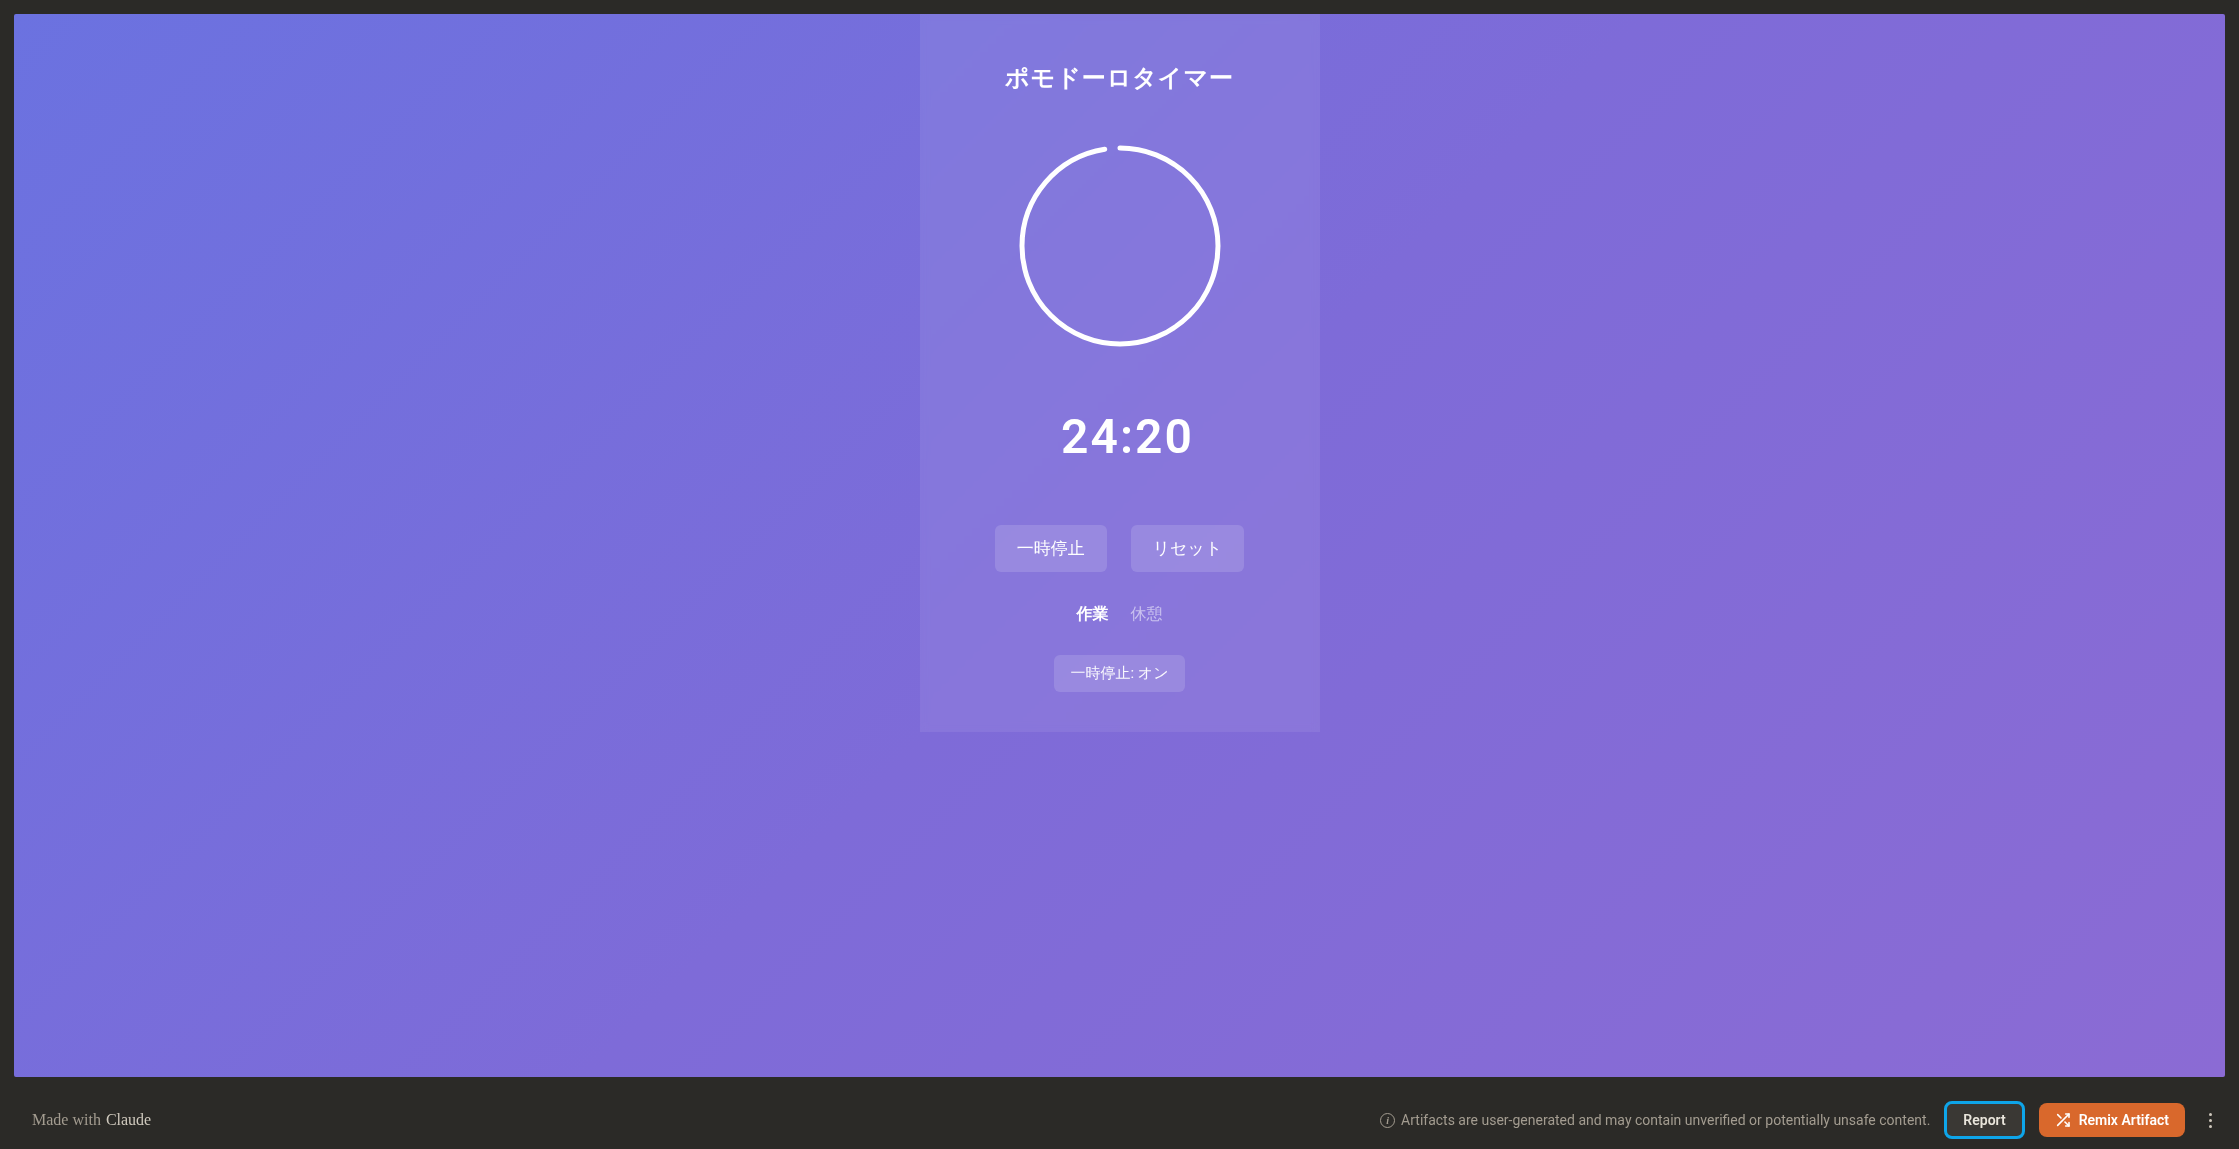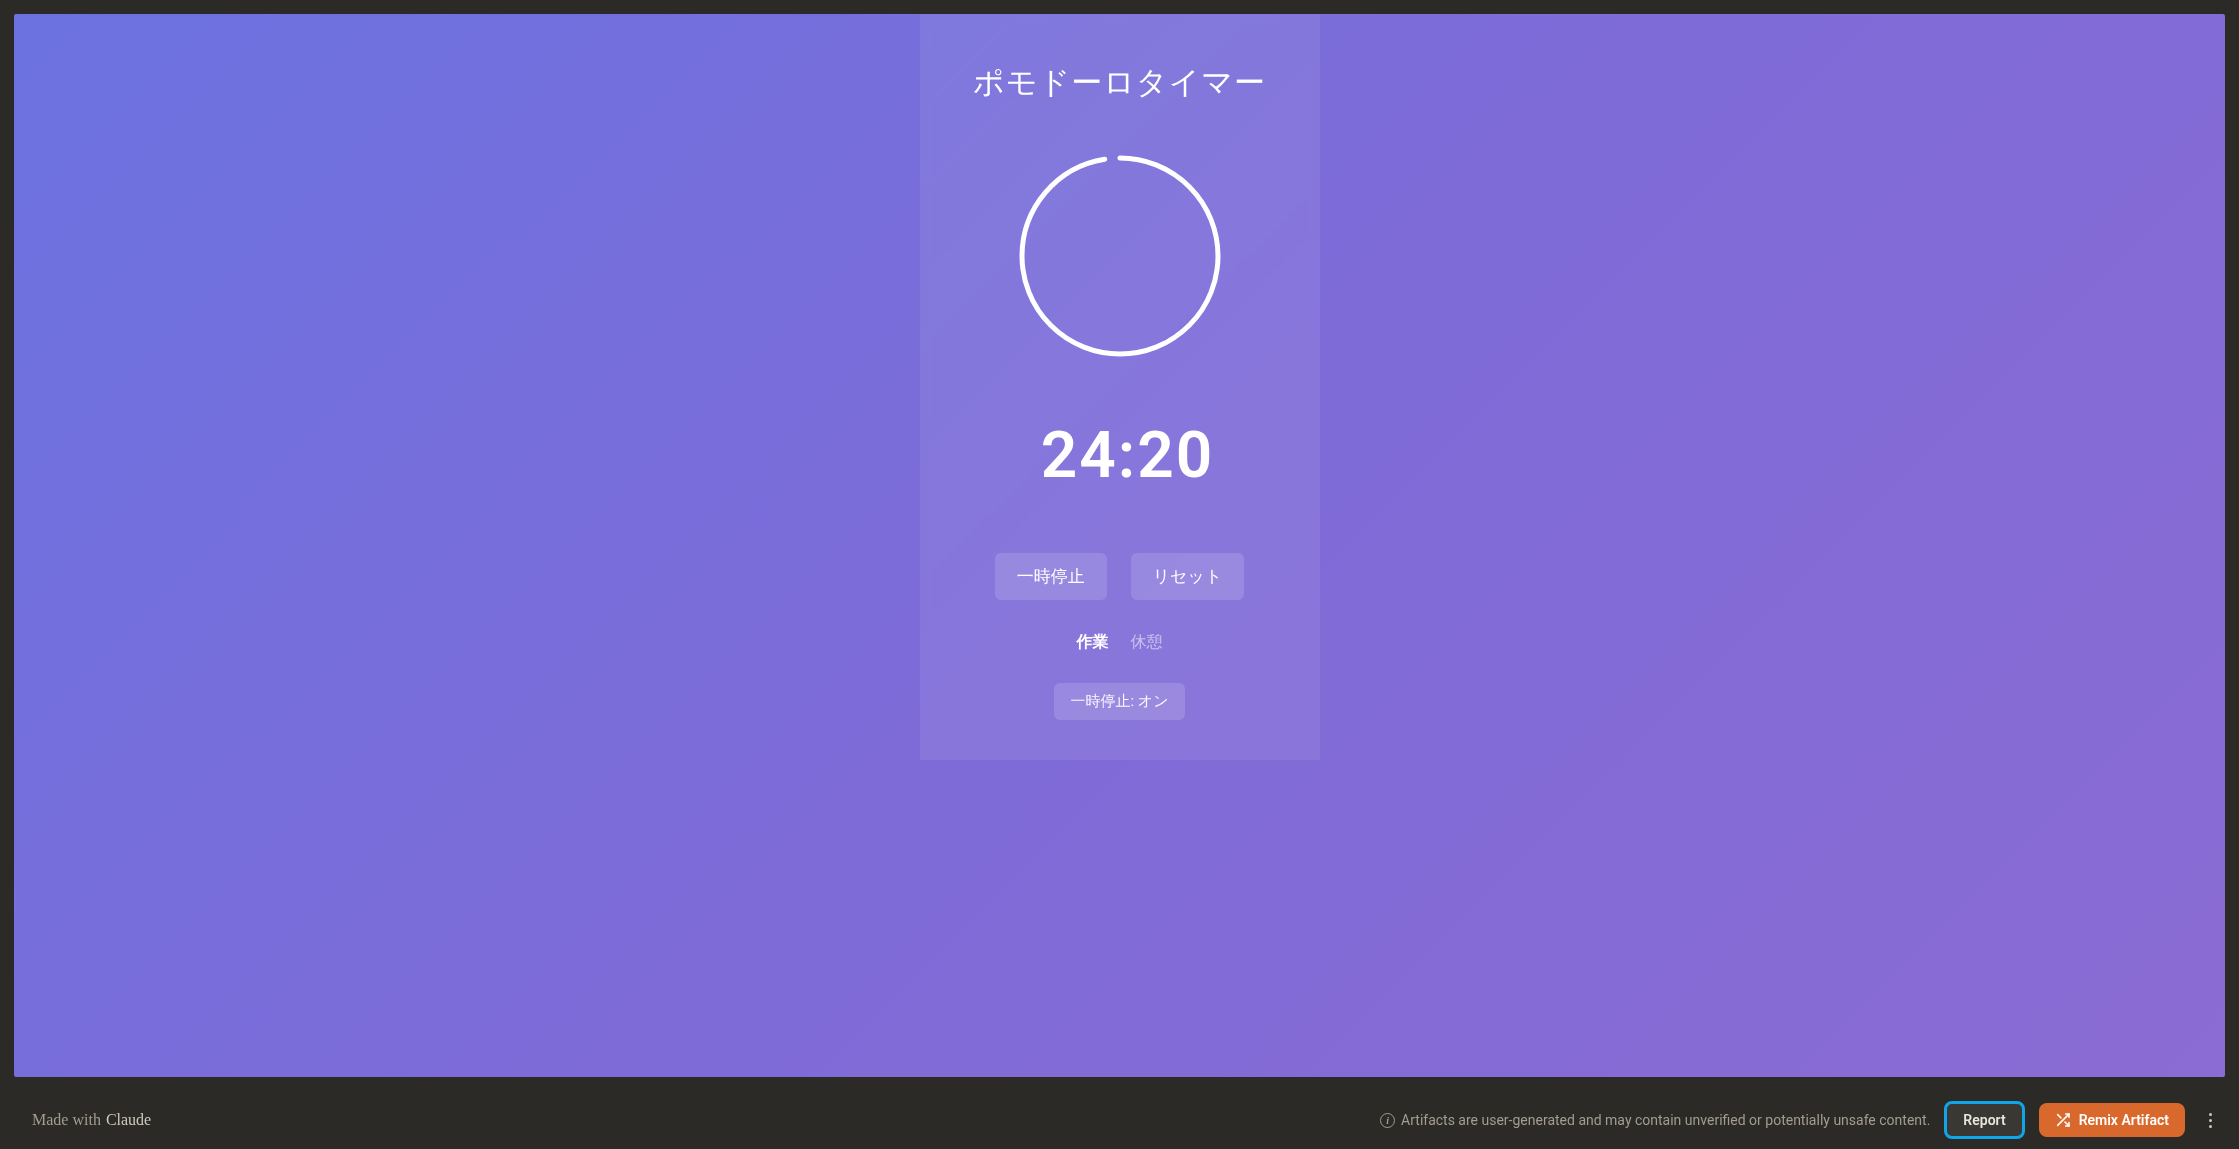--- a/index.html
+++ b/index.html
@@ -48,35 +48,35 @@
       margin: 0 auto;
       background: rgba(255, 255, 255, 0.08);
       backdrop-filter: blur(4px);
       padding: 48px 30px 40px;
       display: flex;
       flex-direction: column;
       align-items: center;
       color: #fff;
     }
     .title {
-      font-size: 31px;
-      font-weight: 400;
+      font-size: 24px;
+      font-weight: 700;
       letter-spacing: 1px;
       margin-bottom: 48px;
     }
     .ring-wrap {
       width: 208px;
       height: 208px;
       margin-bottom: 58px;
     }
     .ring-wrap svg {
       transform: rotate(-90deg);
     }
     .time-display {
-      font-size: 64px;
+      font-size: 48px;
       font-weight: 600;
       letter-spacing: 2px;
       margin-bottom: 60px;
       margin-left: 16px;
     }
     .btn-row {
       display: flex;
       gap: 24px;
       margin-bottom: 32px;
     }

